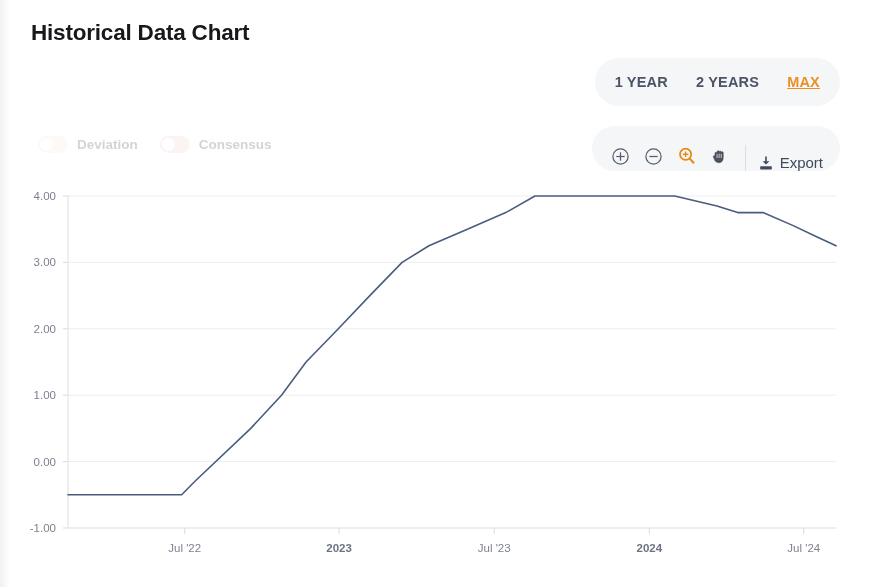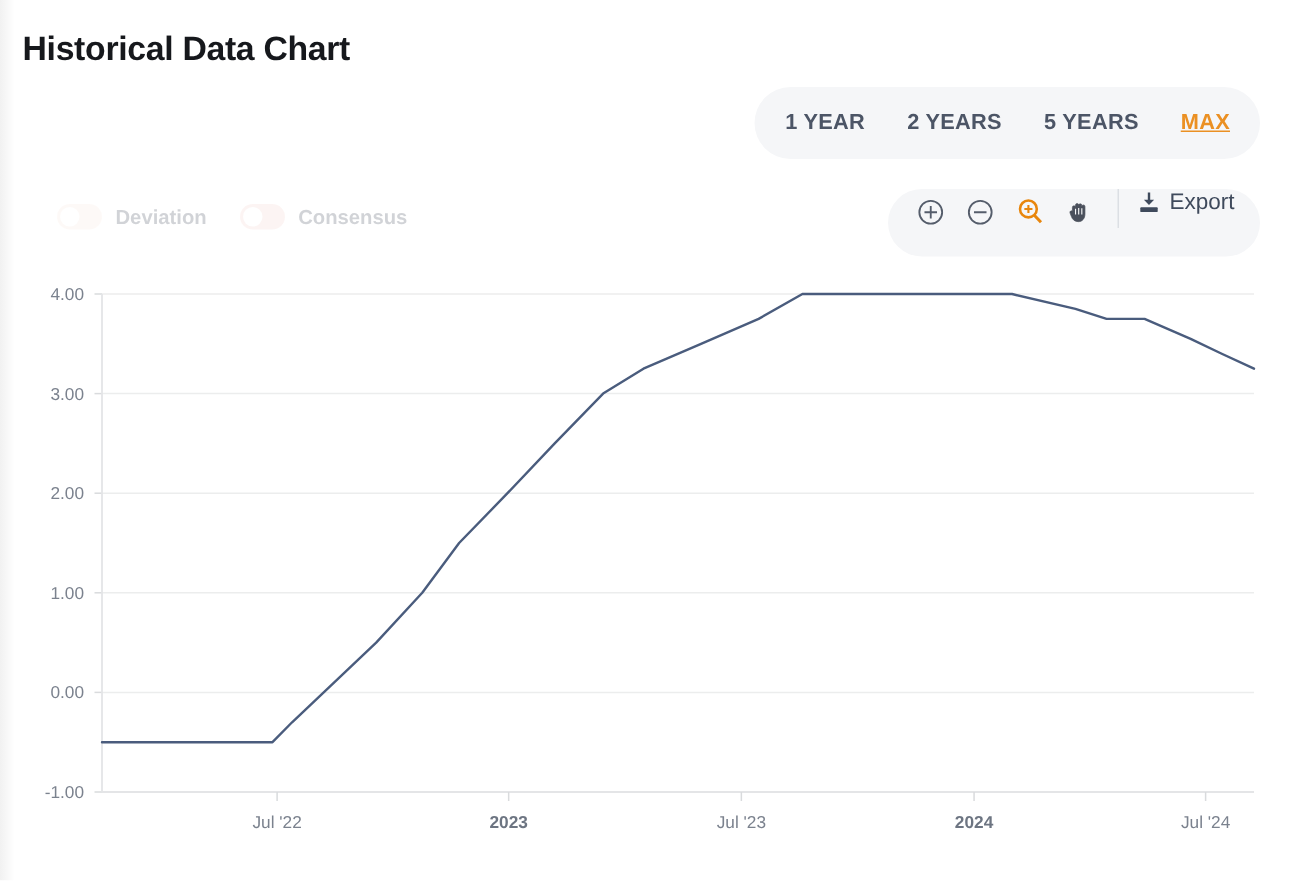--- a/index.html
+++ b/index.html
@@ -17,21 +17,21 @@
   .page-edge-shadow {
     position: absolute;
     left: 0; top: 0;
     width: 10px; height: 587px;
     background: linear-gradient(to right, rgba(0,0,0,0.055), rgba(0,0,0,0.0));
     pointer-events: none;
     z-index: 50;
   }
   .page-title {
     position: absolute;
-    left: 15px;
+    left: 31px;
     top: 20px;
     font-size: 22.5px;
     font-weight: bold;
     color: #16181c;
     letter-spacing: -0.2px;
   }
 
   
   .range-selector {
     position: absolute;
@@ -94,21 +94,21 @@
     white-space: nowrap;
   }
 
   
   .toolbar {
     position: absolute;
     right: 32px;
     top: 126px;
     height: 45px;
     display: flex;
-    align-items: flex-start;
+    align-items: flex-end;
     background: #f5f6f8;
     border-radius: 23px;
     padding: 0 14px;
     gap: 3px;
   }
   .tool-btn {
     width: 30px;
     height: 30px;
     display: flex;
     align-items: center;
@@ -160,21 +160,20 @@
 </head>
 <body>
 
 <div class="page-edge-shadow"></div>
 
 <div class="page-title">Historical Data Chart</div>
 
 <div class="range-selector">
   <div class="range-btn">1 YEAR</div>
   <div class="range-btn">2 YEARS</div>
-  <div class="range-btn">5 YEARS</div>
   <div class="range-btn active">MAX</div>
 </div>
 
 <div class="legend">
   <div class="legend-item">
     <div class="legend-toggle" style="background:#fbeee7;">
       <div class="knob"></div>
     </div>
     <div class="legend-label">Deviation</div>
   </div>

